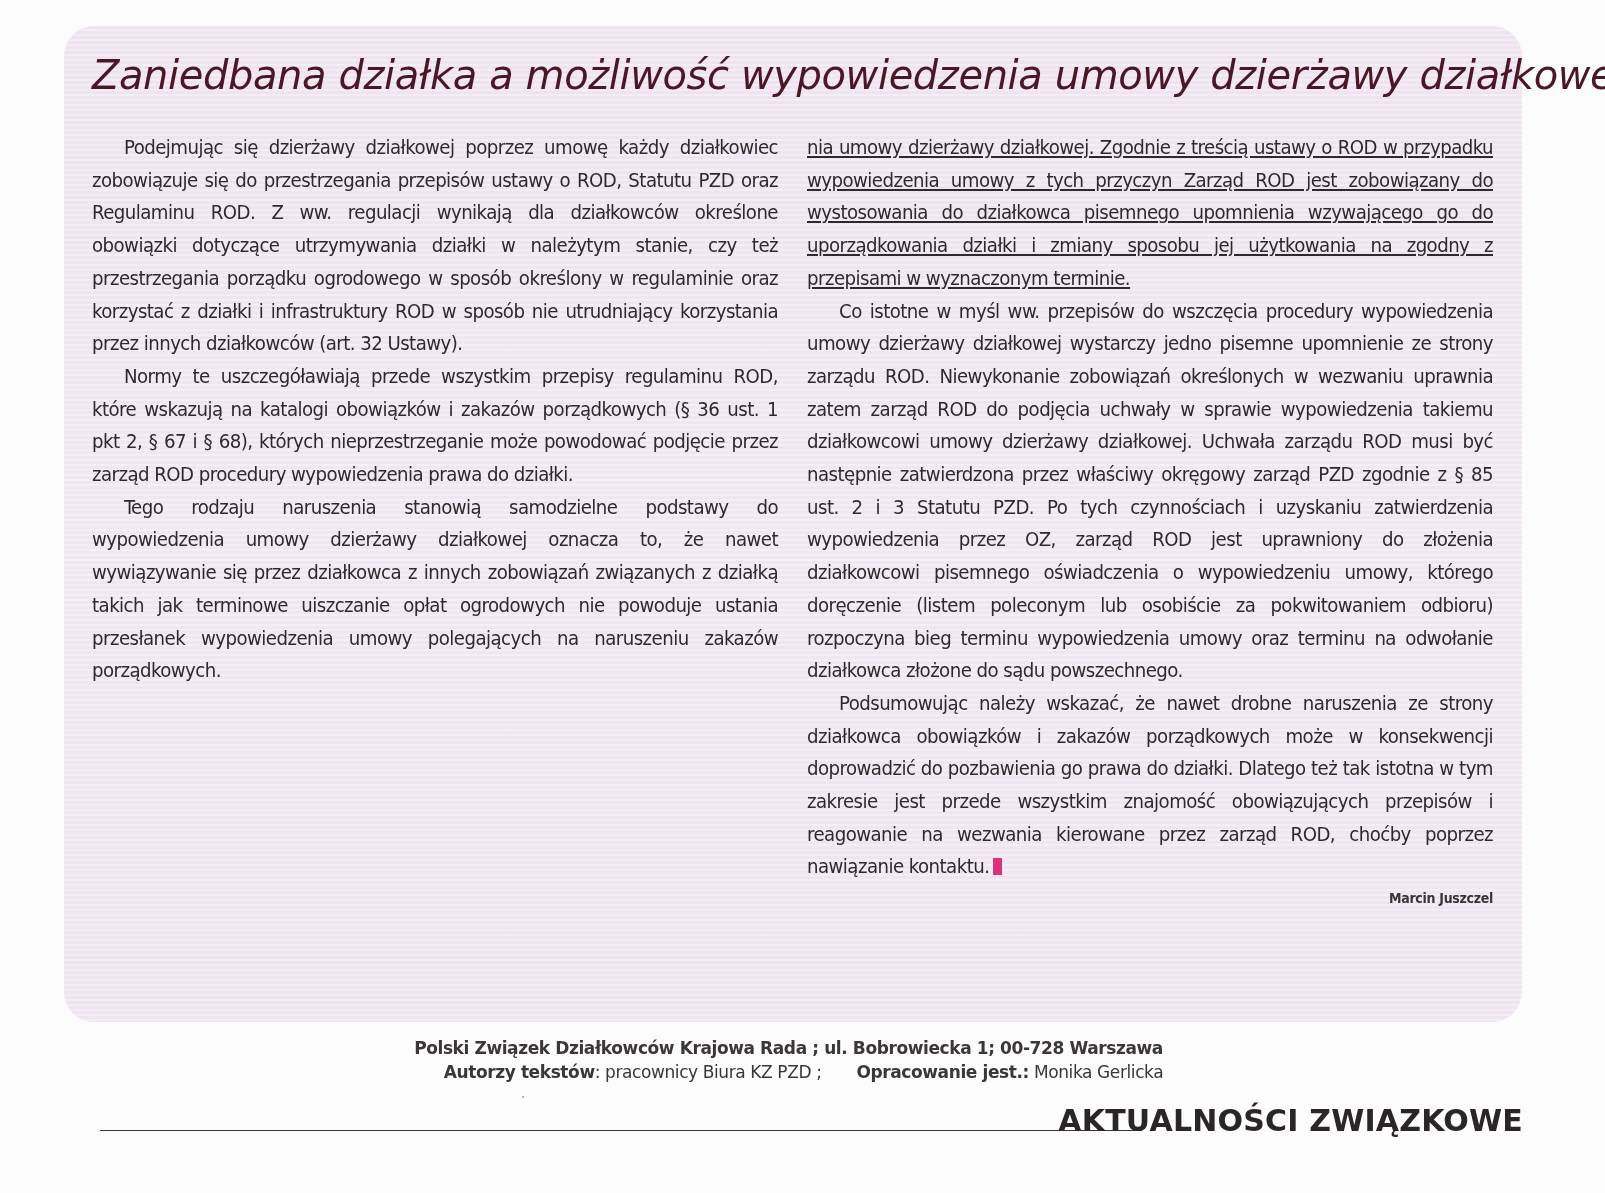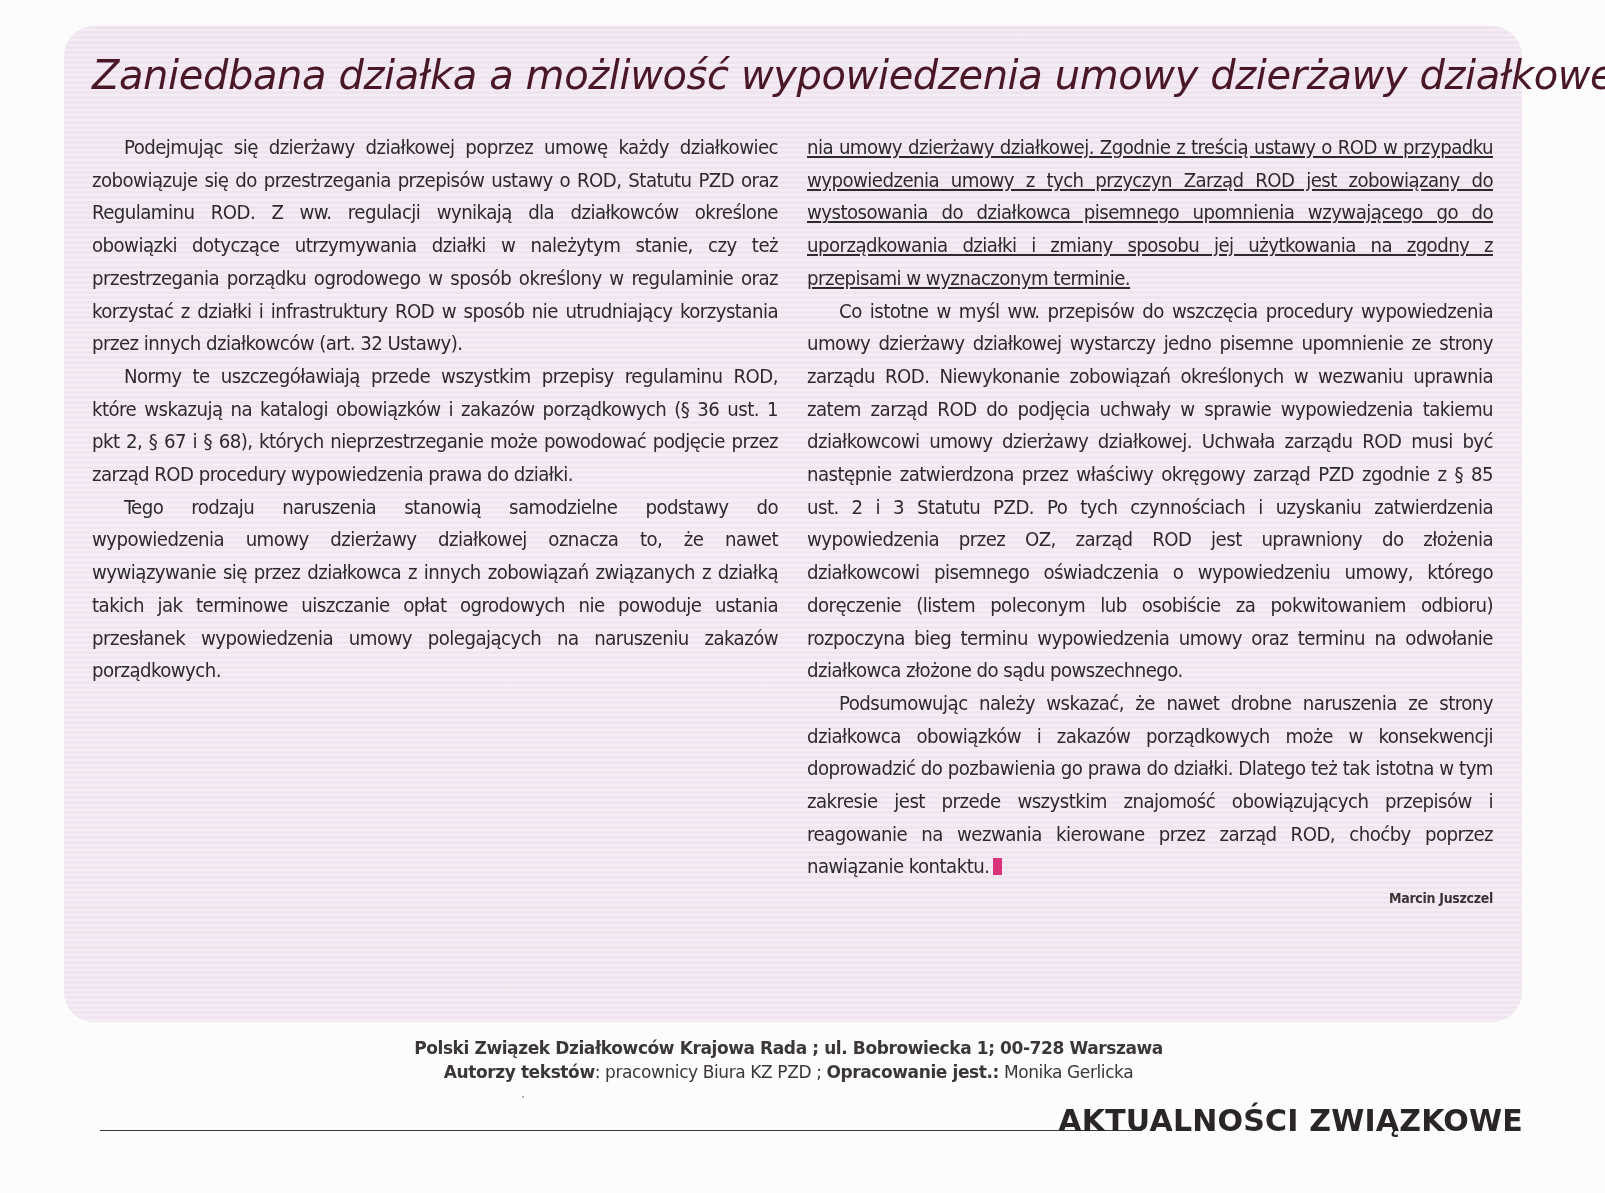--- a/index.html
+++ b/index.html
@@ -35,21 +35,21 @@
     }
     .author {
       text-align: right; font-weight: bold; font-size: 14px; line-height: 30px; letter-spacing: -0.3px; color: #3a3435;
     }
     .footer {
       position: absolute; left: 0; width: 1605px; text-align: center; font-size: 17px; color: #3b3637;
       letter-spacing: -0.4px;
     }
     .footer-1 { top: 1038px; font-weight: bold; left: -14px; }
     .footer-2 { top: 1062px; left: -14px; }
-    .footer-2 b { font-weight: bold; }
+    .footer-2 b { font-weight: bold; margin-left: 30px; }
     .rule {
       position: absolute; left: 100px; top: 1130px; width: 1042px; height: 1px; background: #3b3536;
     }
     .section {
       position: absolute; right: 82px; top: 1103px; font-weight: bold; font-size: 30px;
       letter-spacing: 0.2px; color: #2a2627; white-space: nowrap;
     }
     .dot { position: absolute; left: 522px; top: 1096px; width: 2px; height: 2px; background: #999; border-radius: 1px; }
   </style>
 </head>

